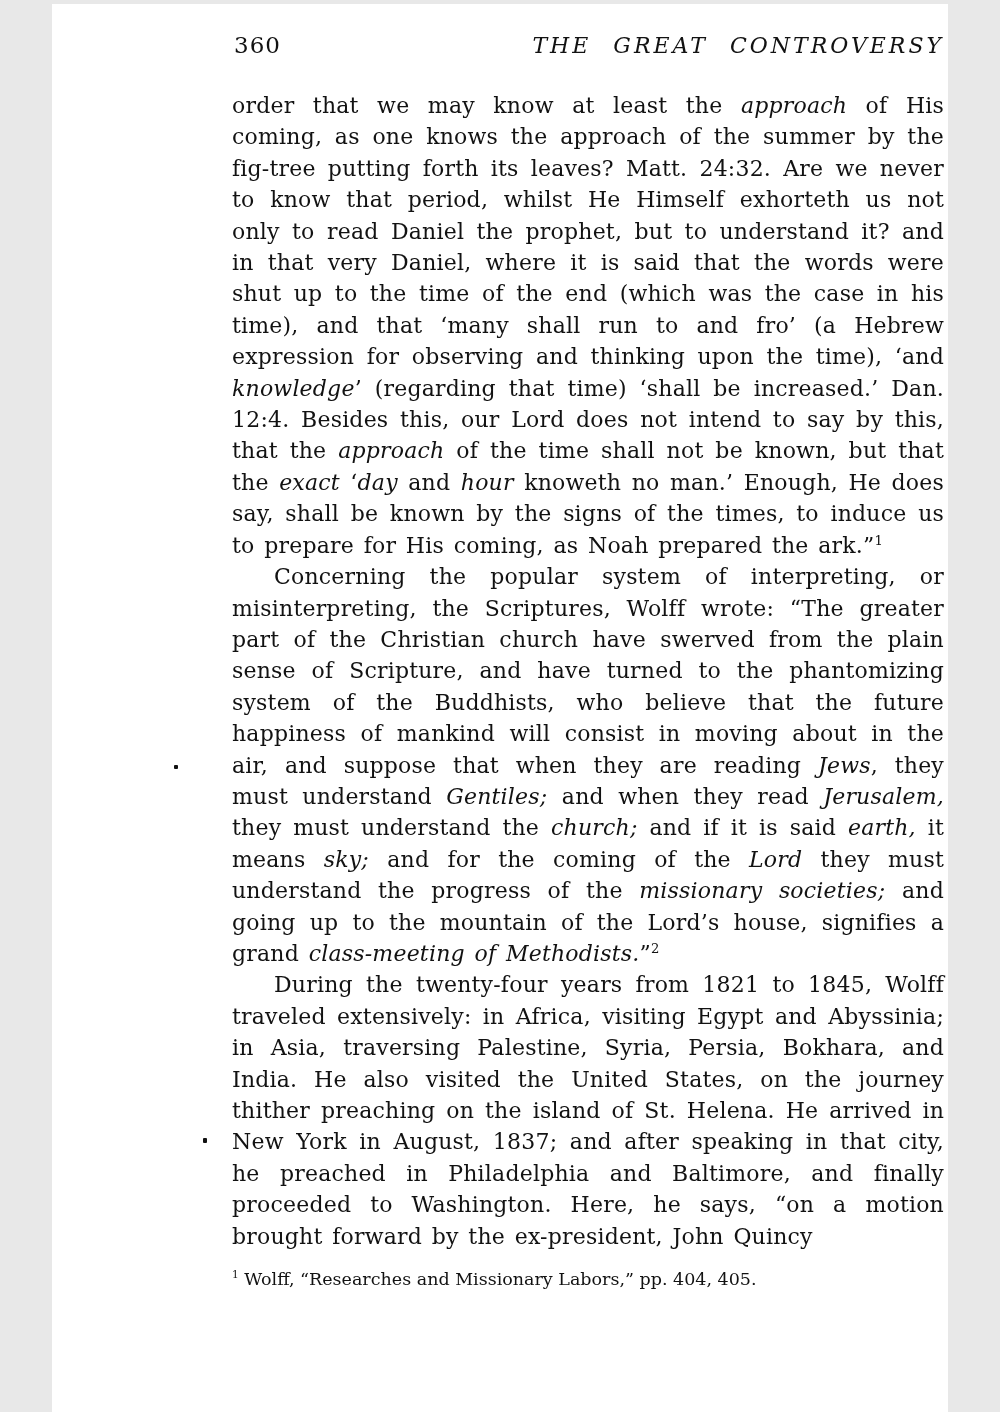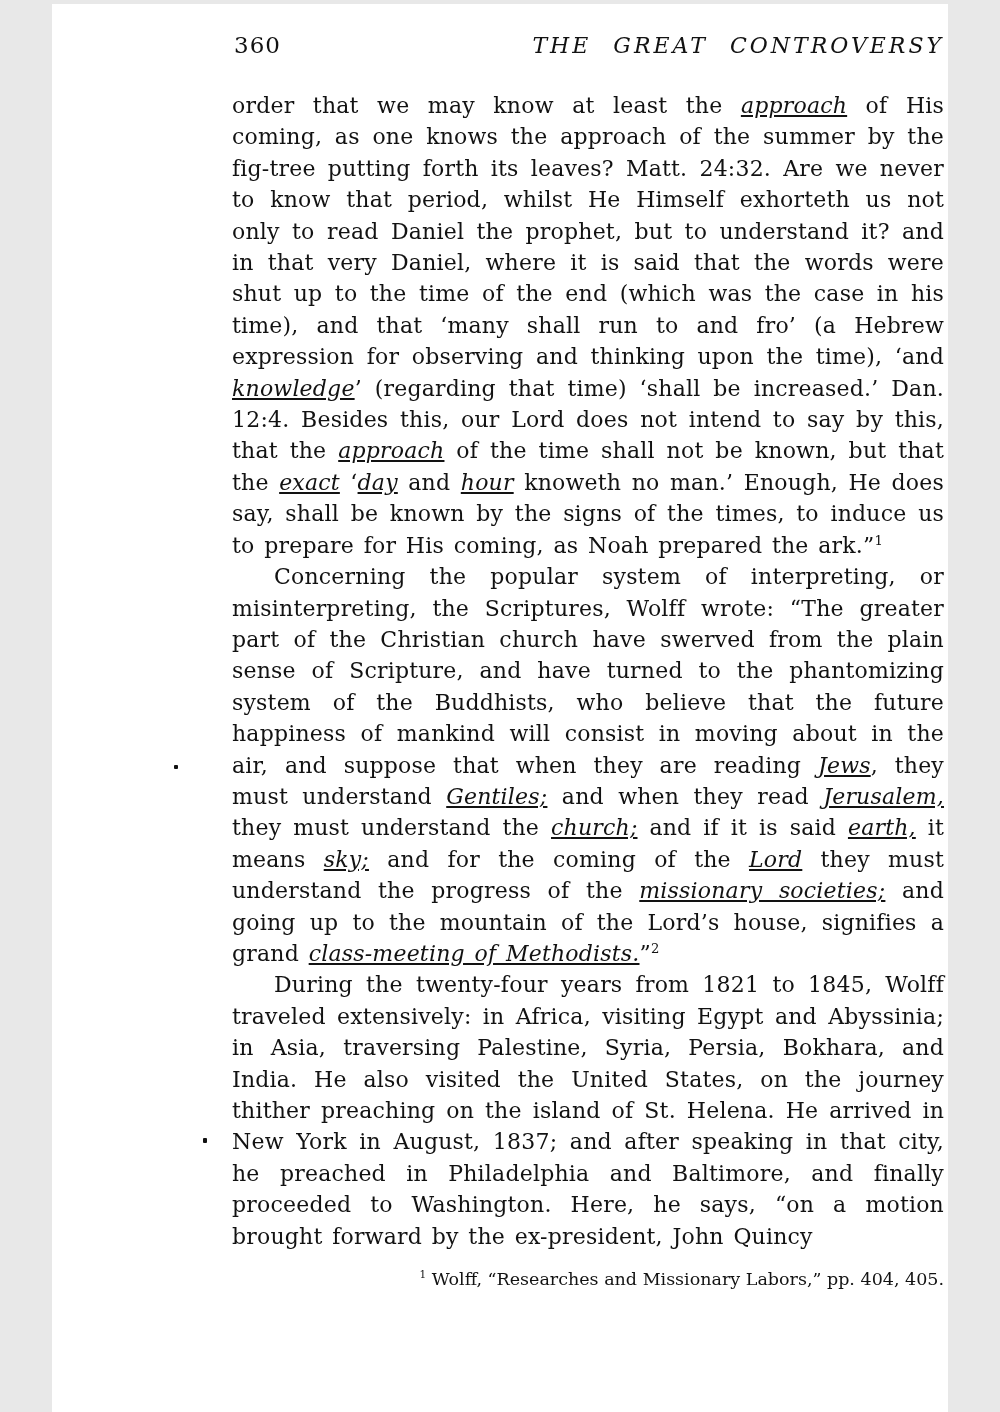--- a/index.html
+++ b/index.html
@@ -42,29 +42,29 @@
   }
   .body-text p {
     margin: 0;
     font-size: 22px;
     line-height: 31.4px;
     text-align: justify;
     word-spacing: 2.5px;
     letter-spacing: 0.2px;
   }
   .body-text p.indent { text-indent: 42px; }
-  .body-text em { font-style: italic; text-decoration: underline; }
+  .body-text em { font-style: italic; }
   sup {
     font-size: 60%;
     vertical-align: super;
     line-height: 0;
   }
   .footnotes {
     margin-top: 14px;
-    text-align: right;
+    text-align: left;
     font-size: 17.5px;
     line-height: 27px;
   }
   .speck {
     position: absolute;
     background: #111;
     border-radius: 1px;
   }
   .speck-1 { left: 122px; top: 761px; width: 4px; height: 4px; }
   .speck-2 { left: 151px; top: 1134px; width: 4px; height: 5px; }

